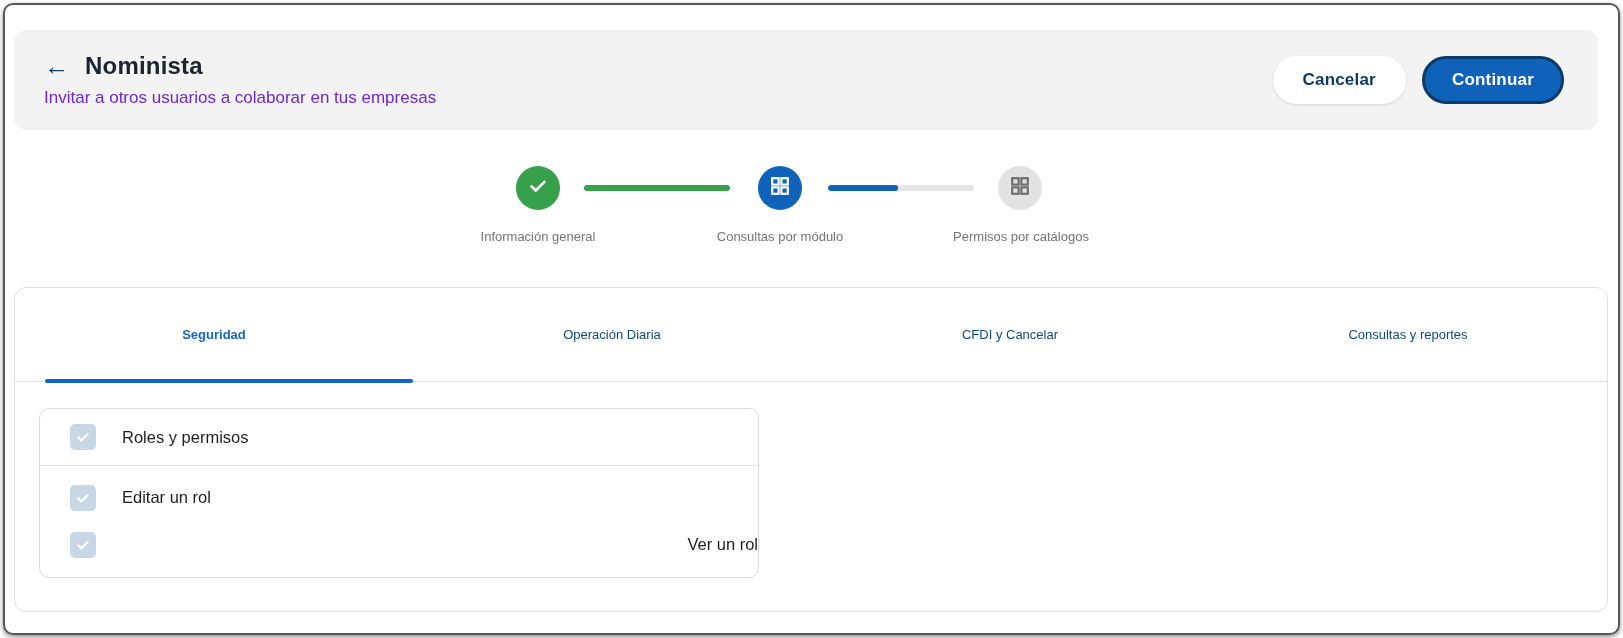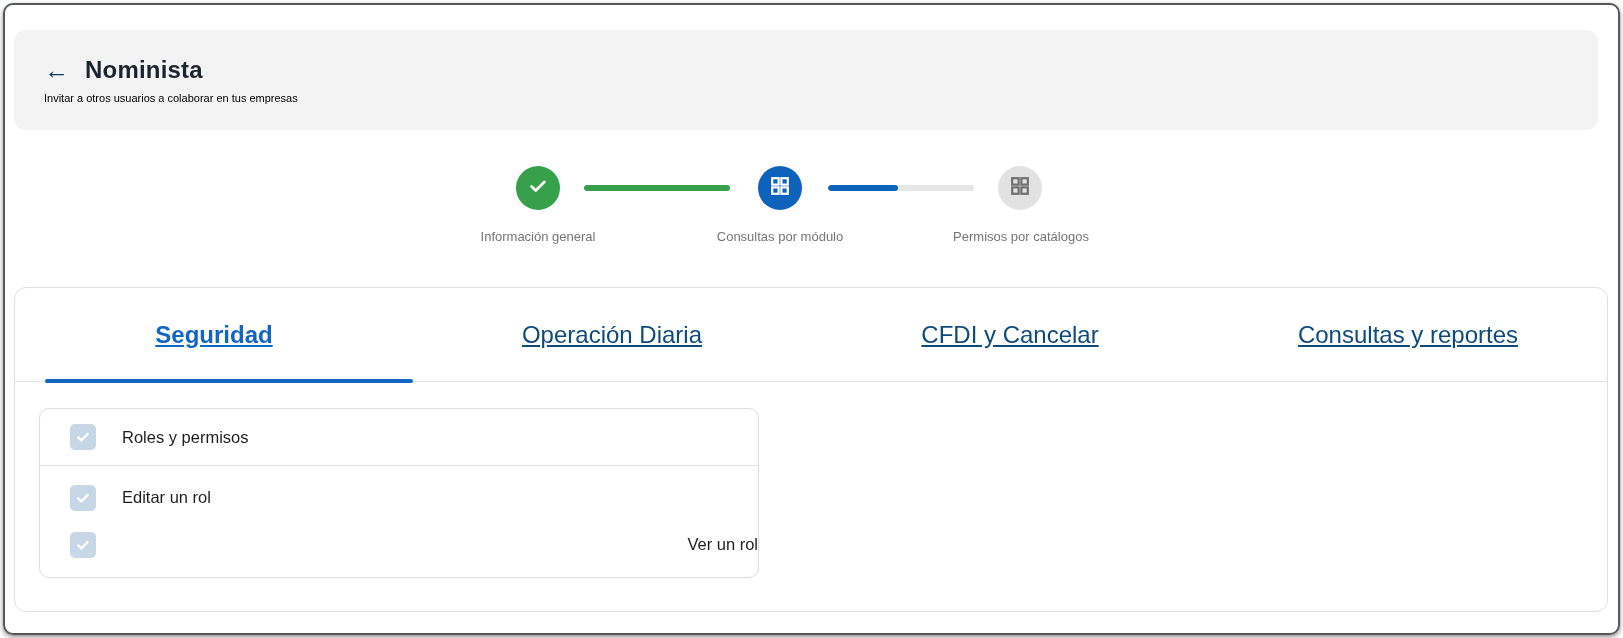--- a/index.html
+++ b/index.html
@@ -9,21 +9,21 @@
                   box-shadow:0 2px 5px rgba(0,0,0,.45); pointer-events:none; }
 
   
   .header { position:absolute; left:14px; top:30px; width:1584px; height:100px; background:#f3f3f3;
             border-radius:12px; display:flex; align-items:center; justify-content:space-between;
             padding:0 34px 0 30px; }
   .header-left { display:flex; flex-direction:column; gap:8px; }
   .title-row { display:flex; align-items:center; gap:16px; }
   .back-arrow { font-size:25px; color:#0d3a66; font-weight:bold; line-height:1; cursor:pointer; }
   .page-title { font-size:24px; font-weight:bold; color:#1c2430; letter-spacing:.2px; }
-  .page-subtitle { font-size:11px; color:#000000; }
+  .page-subtitle { font-size:17px; color:#6d28d9; }
   .header-actions { display:flex; align-items:center; gap:16px; }
   .btn { font-size:17px; font-weight:bold; border-radius:28px; cursor:pointer; letter-spacing:.2px; }
   .btn-cancel { background:#ffffff; color:#0d3a66; border:none; padding:14px 30px;
                 box-shadow:0 1px 3px rgba(0,0,0,.12); }
   .btn-continue { background:#0f62ba; color:#ffffff; border:3px solid #0a3a67; padding:11px 27px; }
 
   
   .stepper { position:absolute; left:0; top:0; width:100%; height:0; }
   .step-circle { position:absolute; top:166px; width:44px; height:44px; border-radius:50%;
                  display:flex; align-items:center; justify-content:center; }
@@ -35,22 +35,22 @@
   .connector-2 { left:828px; width:146px; }
   .connector-fill { height:100%; width:48%; background:#0f62ba; border-radius:3px; }
   .step-label { position:absolute; top:229px; transform:translateX(-50%); font-size:13px;
                 color:#757575; white-space:nowrap; }
   .step-label-1 { left:538px; } .step-label-2 { left:780px; } .step-label-3 { left:1021px; }
 
   
   .card { position:absolute; left:14px; top:287px; width:1594px; height:325px; background:#fff;
           border:1px solid #e0e0e0; border-radius:12px; }
   .tabs { display:flex; height:94px; border-bottom:1px solid #e3e3e3; position:relative; }
-  .tab { flex:1; display:flex; align-items:center; justify-content:center; font-size:24px;
-         color:#0f4a7d; cursor:pointer;text-decoration:underline; }
+  .tab { flex:1; display:flex; align-items:center; justify-content:center; font-size:13px;
+         color:#0f4a7d; cursor:pointer; }
   .tab.active { color:#1266c2; font-weight:bold; }
   .tab-indicator { position:absolute; bottom:-2px; left:30px; width:368px; height:4px;
                    background:#1266c2; border-radius:2px; }
 
   
   .perm-card { position:absolute; left:24px; top:120px; width:720px; background:#fff;
                border:1px solid #dcdcdc; border-radius:10px; overflow:hidden; }
   .perm-row { display:flex; align-items:center; gap:26px; padding-left:30px; height:57px; }
   .perm-row.parent { border-bottom:1px solid #e3e3e3; }
   .perm-row.child { height:47px; }
@@ -66,20 +66,24 @@
 <div class="page">
   <div class="window-frame"></div>
 
   <div class="header">
     <div class="header-left">
       <div class="title-row">
         <span class="back-arrow">←</span>
         <span class="page-title">Nominista</span>
       </div>
       <div class="page-subtitle">Invitar a otros usuarios a colaborar en tus empresas</div>
+    </div>
+    <div class="header-actions">
+      <button class="btn btn-cancel">Cancelar</button>
+      <button class="btn btn-continue">Continuar</button>
     </div>
   </div>
 
   <div class="stepper">
     <div class="step-circle completed">
       <span>
         <svg width="22" height="22" viewBox="0 0 24 24">
             <path d="M5 12.5l4.5 4.5L19 7.5" stroke="#ffffff" stroke-width="3" fill="none" stroke-linecap="round" stroke-linejoin="round"></path>
           </svg>
       </span>

